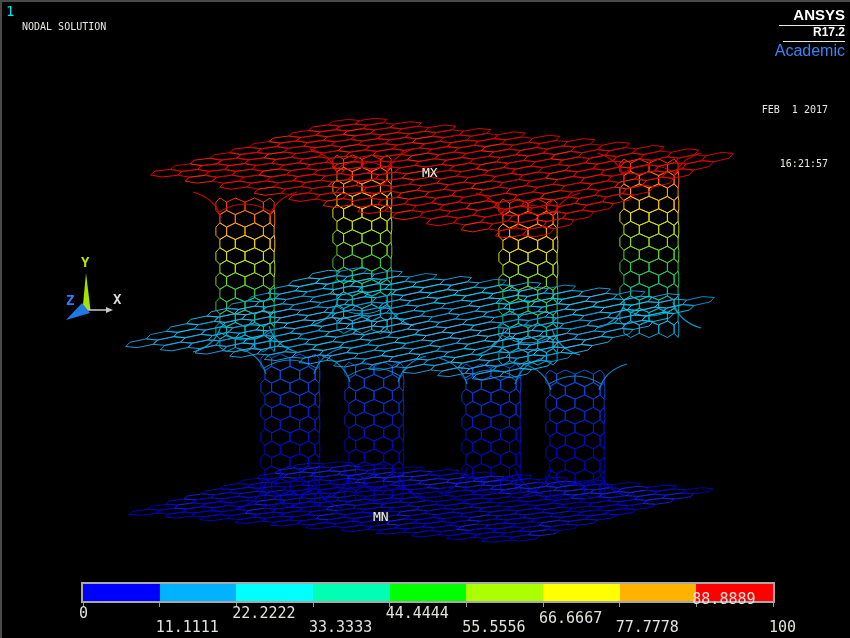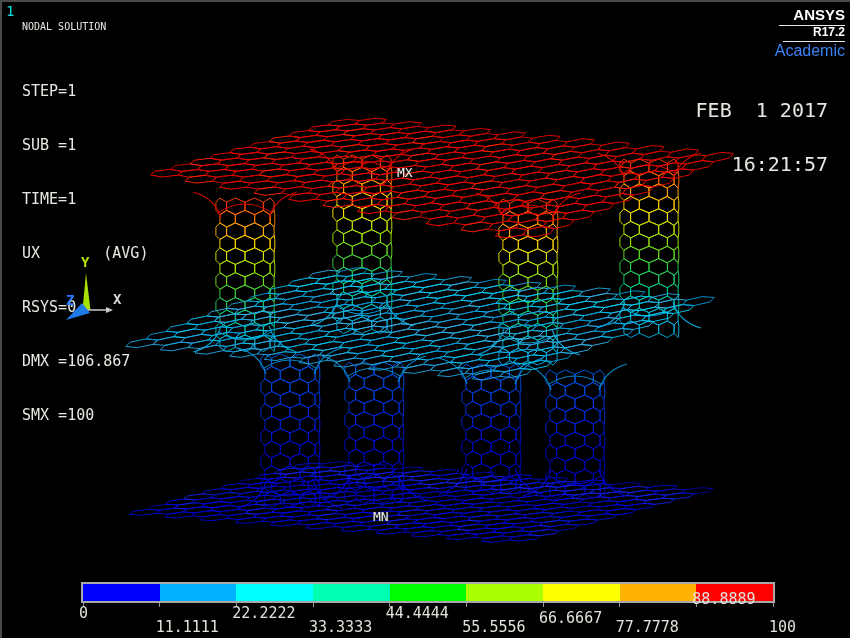--- a/index.html
+++ b/index.html
@@ -15,23 +15,23 @@
   .sol-title{left:20px;top:19px;font-size:10px;}
   .sol-lines{left:20px;top:44px;font-size:15px;line-height:18px;}
   .logo{right:5px;top:3px;z-index:2;position:absolute;text-align:right;
         font-family:"Liberation Sans","DejaVu Sans",sans-serif;color:#fff;}
   .logo .brand{font-size:15px;font-weight:bold;letter-spacing:0px;line-height:19px;}
   .logo .brand-rule{border-top:1px solid #e8e8e8;margin:1px 0 0 auto;width:66px;}
   .logo .release{font-size:12px;font-weight:bold;line-height:13px;}
   .logo .acad-rule{border-top:1px solid #e8e8e8;margin:2px 0 2px auto;width:62px;}
   .logo .edition{font-size:16px;line-height:13px;color:#3b82f6;}
   .datetime{right:22px;top:63px;position:absolute;z-index:2;text-align:right;
-            font-size:20px;line-height:18px;white-space:pre;}
+            font-size:10px;line-height:18px;white-space:pre;}
   .marker{font-size:13px;color:#f2f2e6;text-shadow:1px 1px 0 #222;z-index:3;}
-  .marker-mx{left:379px;top:163px;padding-left:16px;}
+  .marker-mx{left:404px;top:163px;padding-left:16px;}
   .marker-mn{left:371px;top:507px;}
   .triad-label{font-size:14px;font-weight:bold;z-index:3;}
   .triad-y{left:79px;top:252px;color:#b8e800;}
   .triad-x{left:111px;top:289px;color:#d9d9d9;}
   .triad-z{left:64px;top:290px;color:#2b7bff;}
   .legend{position:absolute;left:79px;top:580px;width:694px;height:21px;z-index:2;
           border:2px solid #a8a8a8;background:#000;display:flex;}
   .legend .seg{flex:1 1 0;height:100%;}
   .legend-tick{position:absolute;top:601px;width:1px;height:4px;background:#999;z-index:2;}
   .legend-label{position:absolute;font-size:15px;color:#e2e2da;z-index:2;white-space:pre;}
@@ -1140,29 +1140,20 @@
       <polygon points="84,271 80.5,308 88.5,308" fill="#A8E000"></polygon>
       <line x1="85" y1="308" x2="104" y2="308" stroke-width="1.5" stroke="#C8C8C8"></line>
       <polygon points="104,305 111,308 104,311" fill="#C8C8C8"></polygon>
       <polygon points="64,318 80,301 88,311" fill="#1E78E6"></polygon>
     </g>
   </svg>
 
   <div class="txt win-num">1</div>
 
   <div class="txt sol-title">NODAL SOLUTION</div>
-  <div class="txt sol-lines">
-    <div>STEP=1</div>
-    <div>SUB =1</div>
-    <div>TIME=1</div>
-    <div>UX       (AVG)</div>
-    <div>RSYS=0</div>
-    <div>DMX =106.867</div>
-    <div>SMX =100</div>
-  </div>
 
   <div class="logo">
     <div class="brand">ANSYS</div>
     <div class="brand-rule"></div>
     <div class="release">R17.2</div>
     <div class="acad-rule"></div>
     <div class="edition">Academic</div>
   </div>
 
   <div class="datetime">

